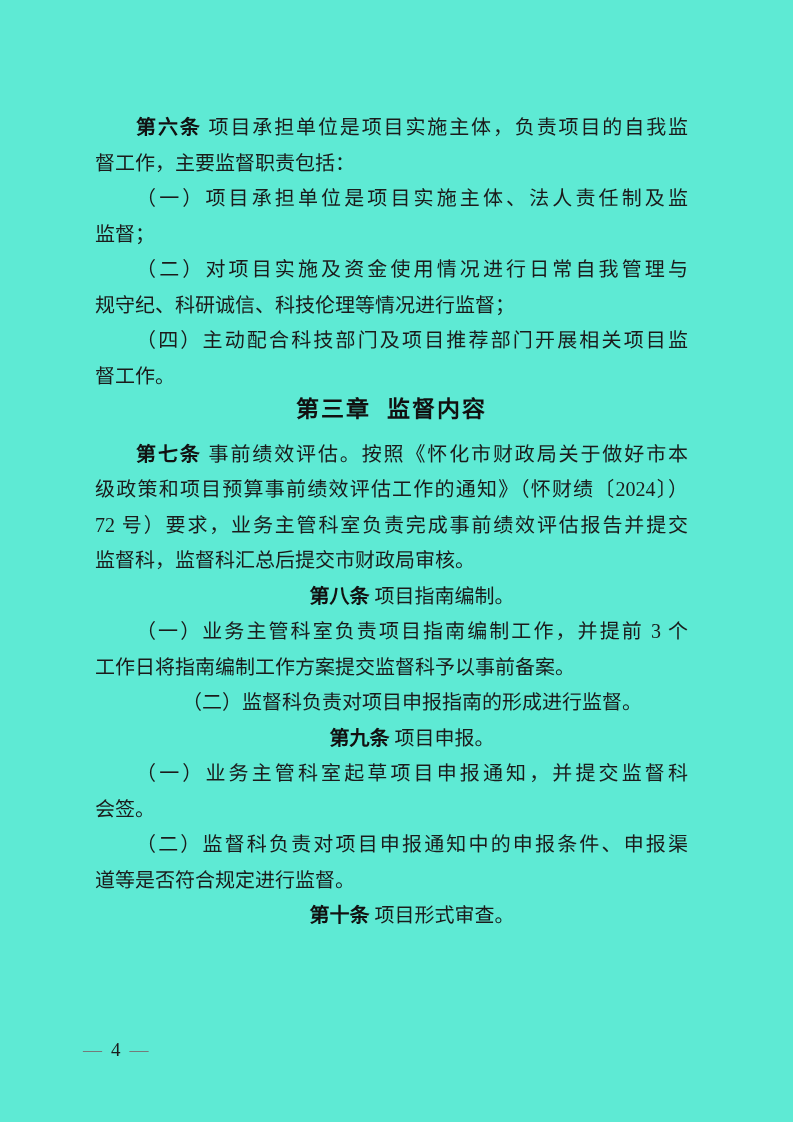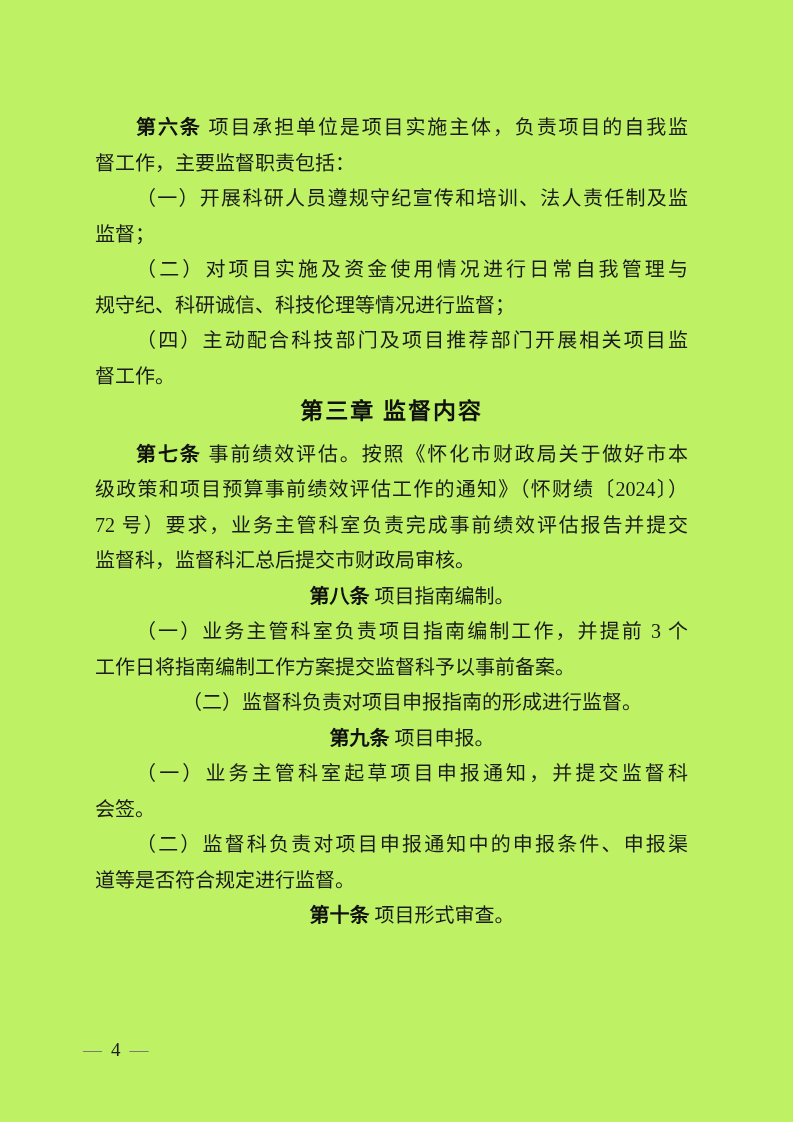--- a/index.html
+++ b/index.html
@@ -4,21 +4,21 @@
 <style>
   html, body {
     margin: 0;
     padding: 0;
     background: #ffffff;
   }
   .page {
     position: relative;
     width: 793px;
     height: 1122px;
-    background: #bef264;
+    background: #5eead4;
     overflow: hidden;
     font-family: "Liberation Serif", "DejaVu Serif", serif;
     color: #1b1b1b;
   }
   .content {
     position: absolute;
     left: 95px;
     top: 110px;
     width: 593px;
   }
@@ -44,21 +44,21 @@
     color: #111111;
   }
   .chapter-line {
     height: 35.5px;
     line-height: 35.5px;
     margin: 0 0 7px 0;
     text-align: center;
     font-weight: 700;
     font-size: 23px;
     letter-spacing: 2px;
-    font-family: Liberation Serif, serif;
+    font-family: Liberation Mono, monospace;
     color: #111111;
   }
   .footer {
     position: absolute;
     left: 83px;
     top: 1038px;
     height: 24px;
     line-height: 24px;
     font-size: 19px;
   }
@@ -70,21 +70,21 @@
     padding: 0 9px;
   }
 </style>
 </head>
 <body>
 
 <div class="page">
   <div class="content" id="doc-lines">
       <div class="line indent fill"><b class="clause">第六条</b> <span>项目承担单位是项目实施主体，负责项目的自我监</span></div>
       <div class="line"><span>督工作，主要监督职责包括：</span></div>
-      <div class="line indent fill"><span>（一）开展科研人员遵规守纪宣传和培训、法人责任制及监</span></div>
+      <div class="line indent fill"><span>（一）项目承担单位是项目实施主体、法人责任制及监</span></div>
       <div class="line"><span>监督；</span></div>
       <div class="line indent fill"><span>（二）对项目实施及资金使用情况进行日常自我管理与</span></div>
       <div class="line"><span>规守纪、科研诚信、科技伦理等情况进行监督；</span></div>
       <div class="line indent fill"><span>（四）主动配合科技部门及项目推荐部门开展相关项目监</span></div>
       <div class="line"><span>督工作。</span></div>
       <div class="chapter-line">第三章 监督内容</div>
       <div class="line indent fill"><b class="clause">第七条</b> <span>事前绩效评估。按照《怀化市财政局关于做好市本</span></div>
       <div class="line fill"><span>级政策和项目预算事前绩效评估工作的通知》（怀财绩〔2024〕）</span></div>
       <div class="line fill"><span>72 号）要求，业务主管科室负责完成事前绩效评估报告并提交</span></div>
       <div class="line"><span>监督科，监督科汇总后提交市财政局审核。</span></div>

